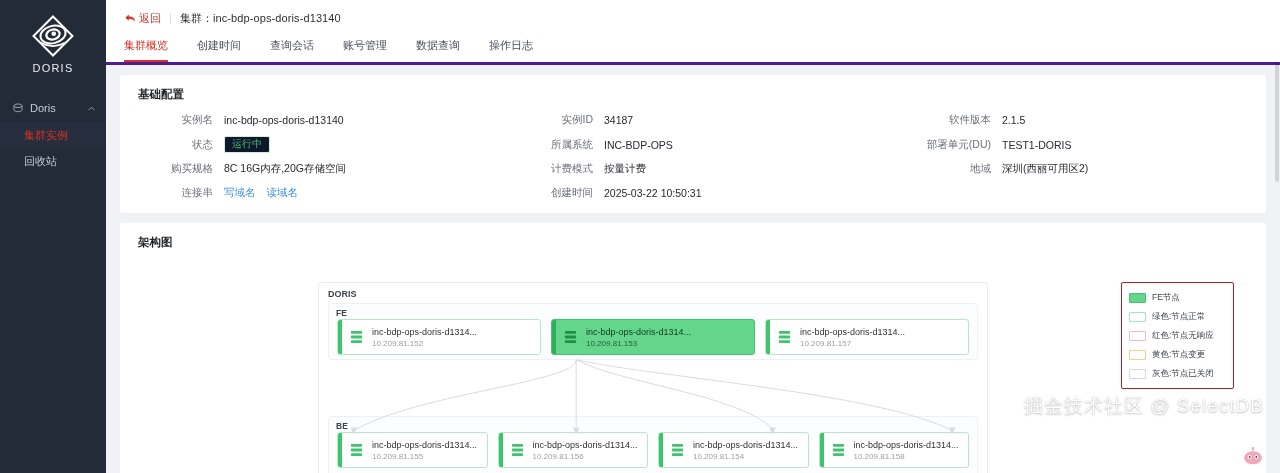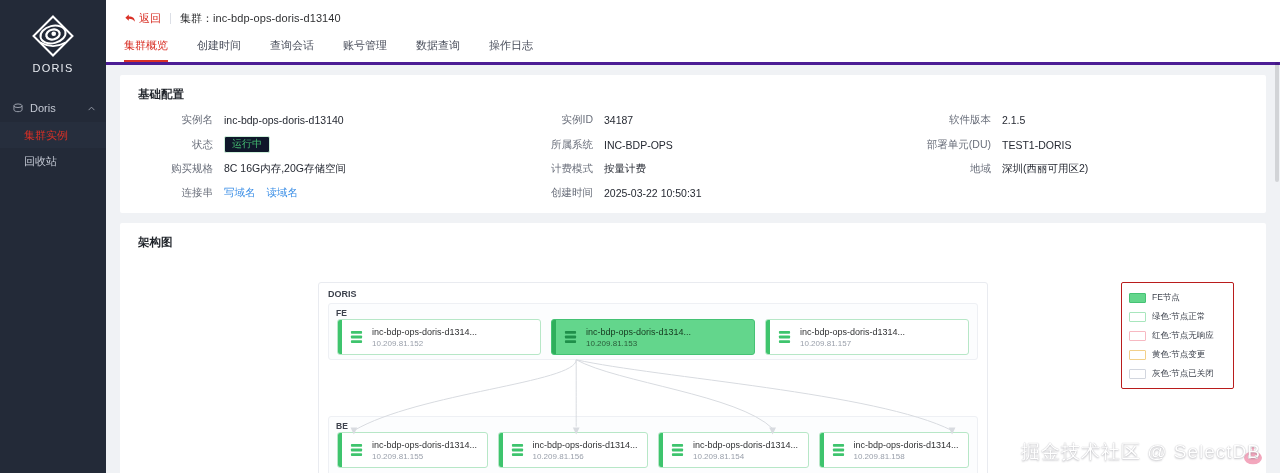--- a/index.html
+++ b/index.html
@@ -160,22 +160,22 @@
   }
   .node-ip { font-size: 8px; color: #9aa0ab; line-height: 11px; }
   .node.master .node-name { color: #15391f; }
   .node.master .node-ip { color: #2a5c3a; }
 
   .edges { position: absolute; inset: 0; pointer-events: none; z-index: 2; }
 
   
   .watermark {
     position: absolute; right: 16px; bottom: 8px;
-    display: flex; align-items: flex-end; gap: 7px;
-    z-index: 40; pointer-events: none;
+    display: flex; align-items: flex-end; gap: 19px;
+    z-index: 40; pointer-events: none; flex-direction: column;
   }
   .wm-text {
     font-size: 19px; color: #ffffff; letter-spacing: 1px;
     text-shadow: 0 0 1px rgba(120,120,130,.55), 0 1px 2px rgba(90,90,100,.35);
     opacity: .97; white-space: nowrap;
   }
   .wm-bot { width: 22px; height: 18px; margin-left: -26px; margin-top: 9px; }
   .scroll-nub {
     position: absolute; right: 1px; top: 62px;
     width: 4px; height: 120px; border-radius: 2px;

